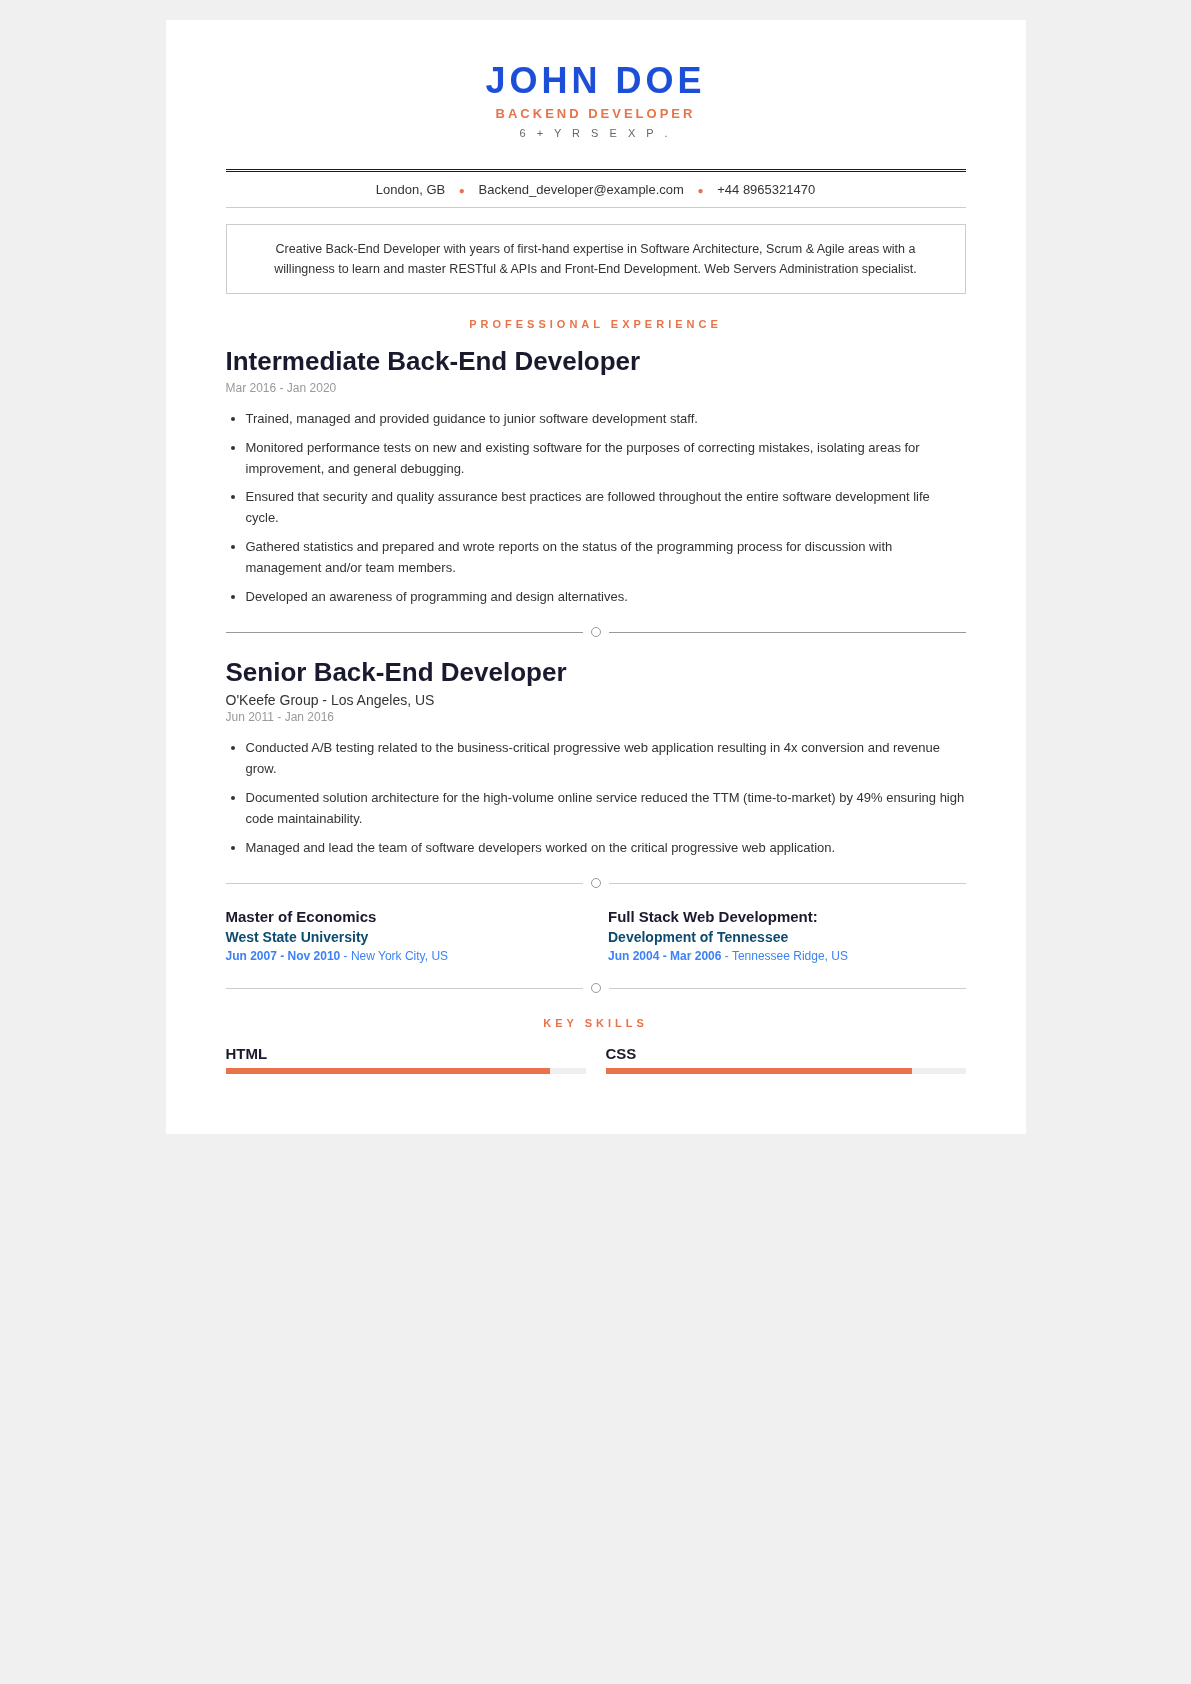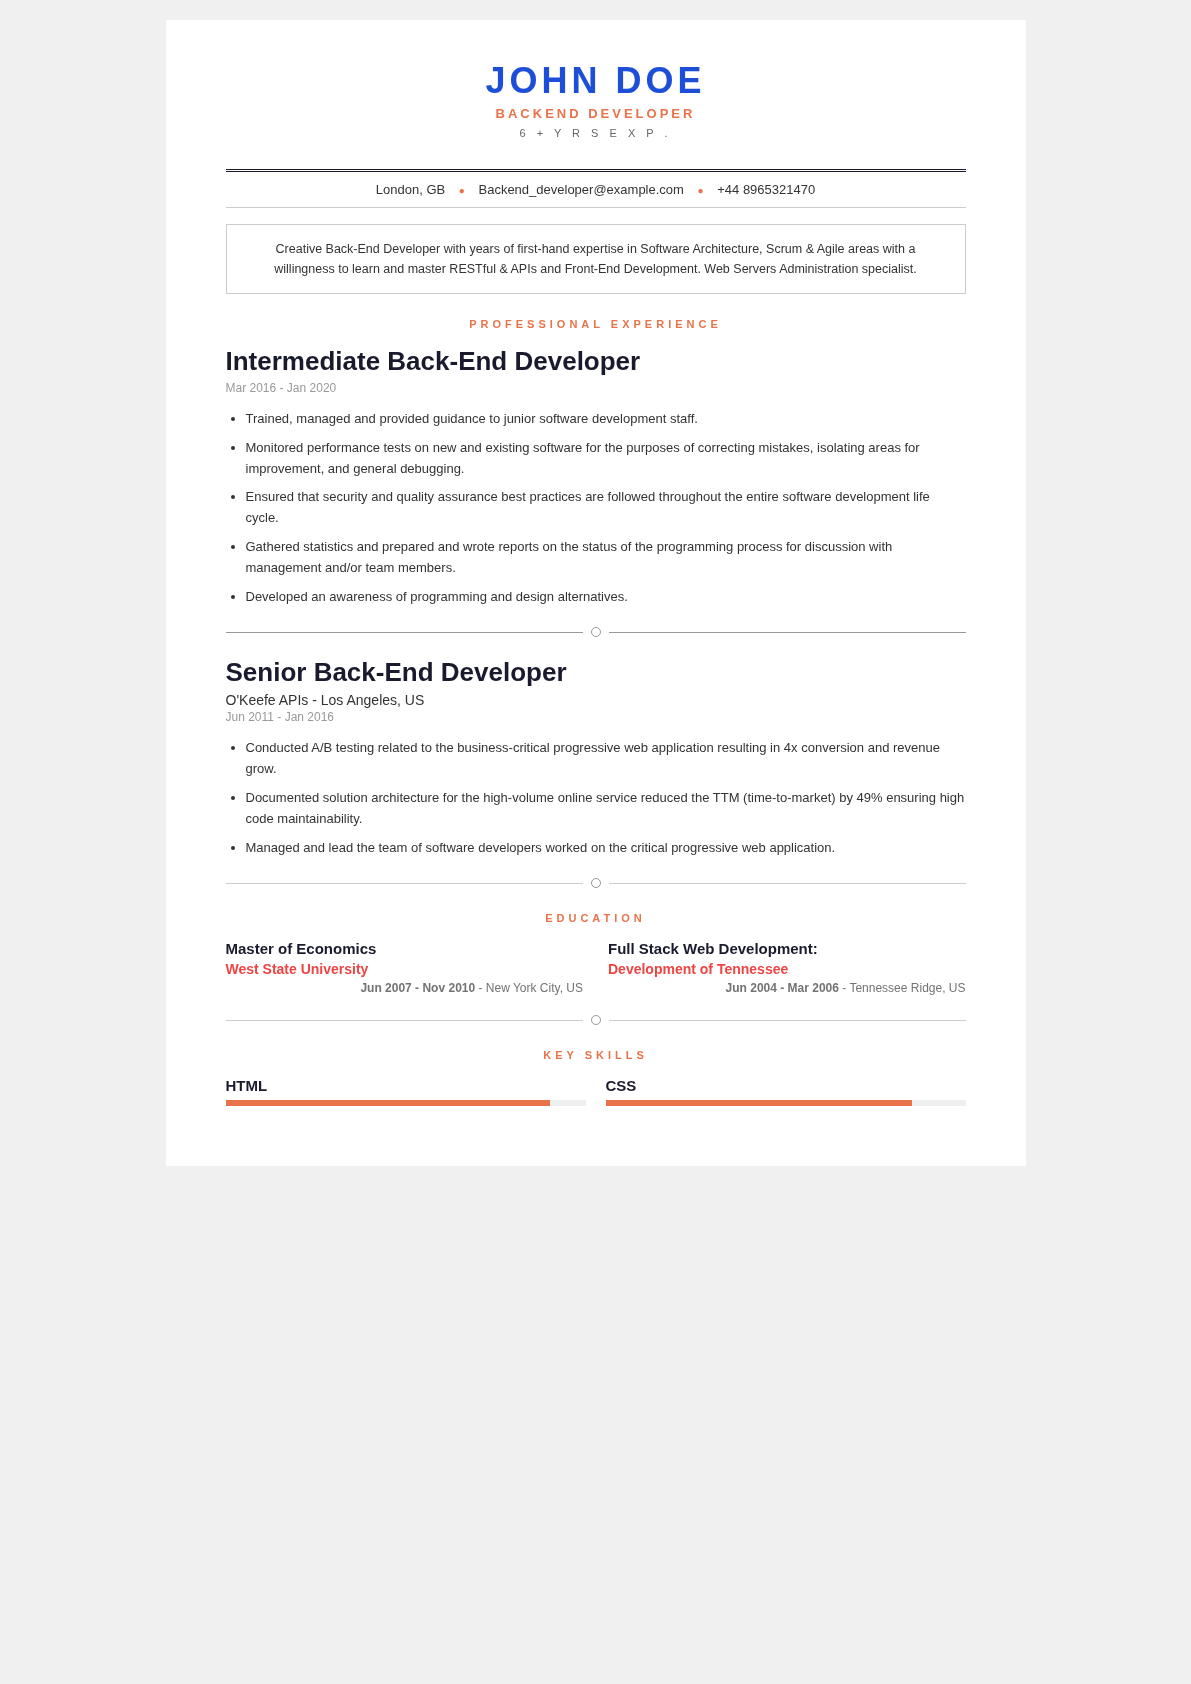--- a/index.html
+++ b/index.html
@@ -195,29 +195,28 @@
       font-size: 15px;
       font-weight: 900;
       color: #1a1a2e;
       margin-bottom: 4px;
     }
 
     .edu-school {
       font-family: Arial, sans-serif;
       font-size: 14px;
       font-weight: 700;
-      color: #ef4444;
+      color: #0c4a6e;
       margin-bottom: 4px;
     }
 
     .edu-date {
       font-family: Arial, sans-serif;
       font-size: 12px;
-      color: #737373;
-      text-align: right;
+      color: #3b82f6;
     }
 
     .edu-date span.bold {
       font-weight: 700;
     }
 
     
     .skills-grid {
       display: grid;
       grid-template-columns: 1fr 1fr;
@@ -286,38 +285,35 @@
   </div>
 
   <div class="timeline-divider">
     <div class="timeline-line"></div>
     <div class="timeline-circle"></div>
     <div class="timeline-line"></div>
   </div>
 
   <div>
     <div class="job-title">Senior Back-End Developer</div>
-    <div class="job-company">O'Keefe APIs - Los Angeles, US</div>
+    <div class="job-company">O'Keefe Group - Los Angeles, US</div>
     <div class="job-date">Jun 2011 - Jan 2016</div>
     <ul class="job-bullets">
       <li>Conducted A/B testing related to the business-critical progressive web application resulting in 4x conversion and revenue grow.</li>
       <li>Documented solution architecture for the high-volume online service reduced the TTM (time-to-market) by 49% ensuring high code maintainability.</li>
       <li>Managed and lead the team of software developers worked on the critical progressive web application.</li>
     </ul>
   </div>
 
   <div class="full-divider">
     <div class="full-divider-line"></div>
     <div class="full-divider-circle"></div>
     <div class="full-divider-line"></div>
   </div>
 
-  <div class="section-divider">
-    <div class="section-title">EDUCATION</div>
-  </div>
 
   <div class="education-grid">
     <div>
       <div class="edu-degree">Master of Economics</div>
       <div class="edu-school">West State University</div>
       <div class="edu-date">
         <span class="bold">Jun 2007 - Nov 2010</span>
         <span> - </span><span>New York City, US</span>
       </div>
     </div>

